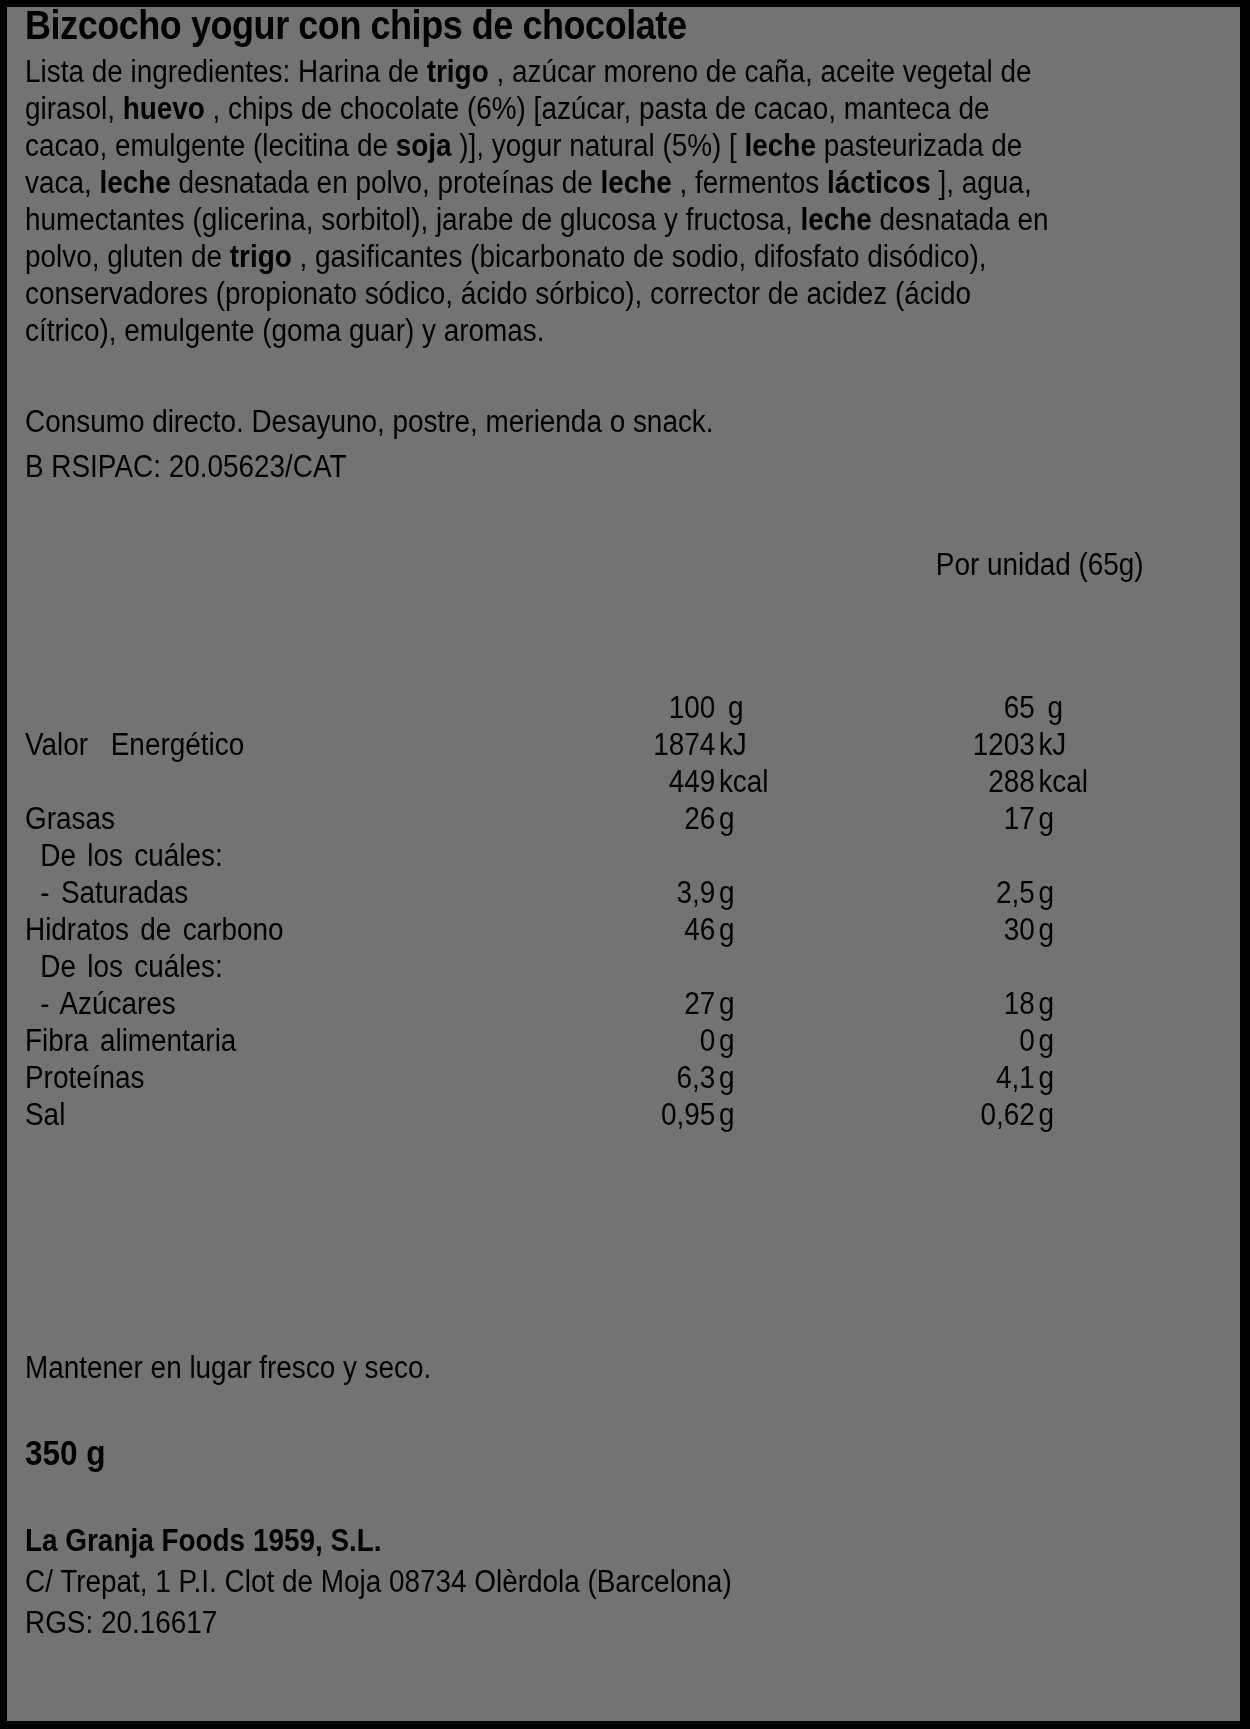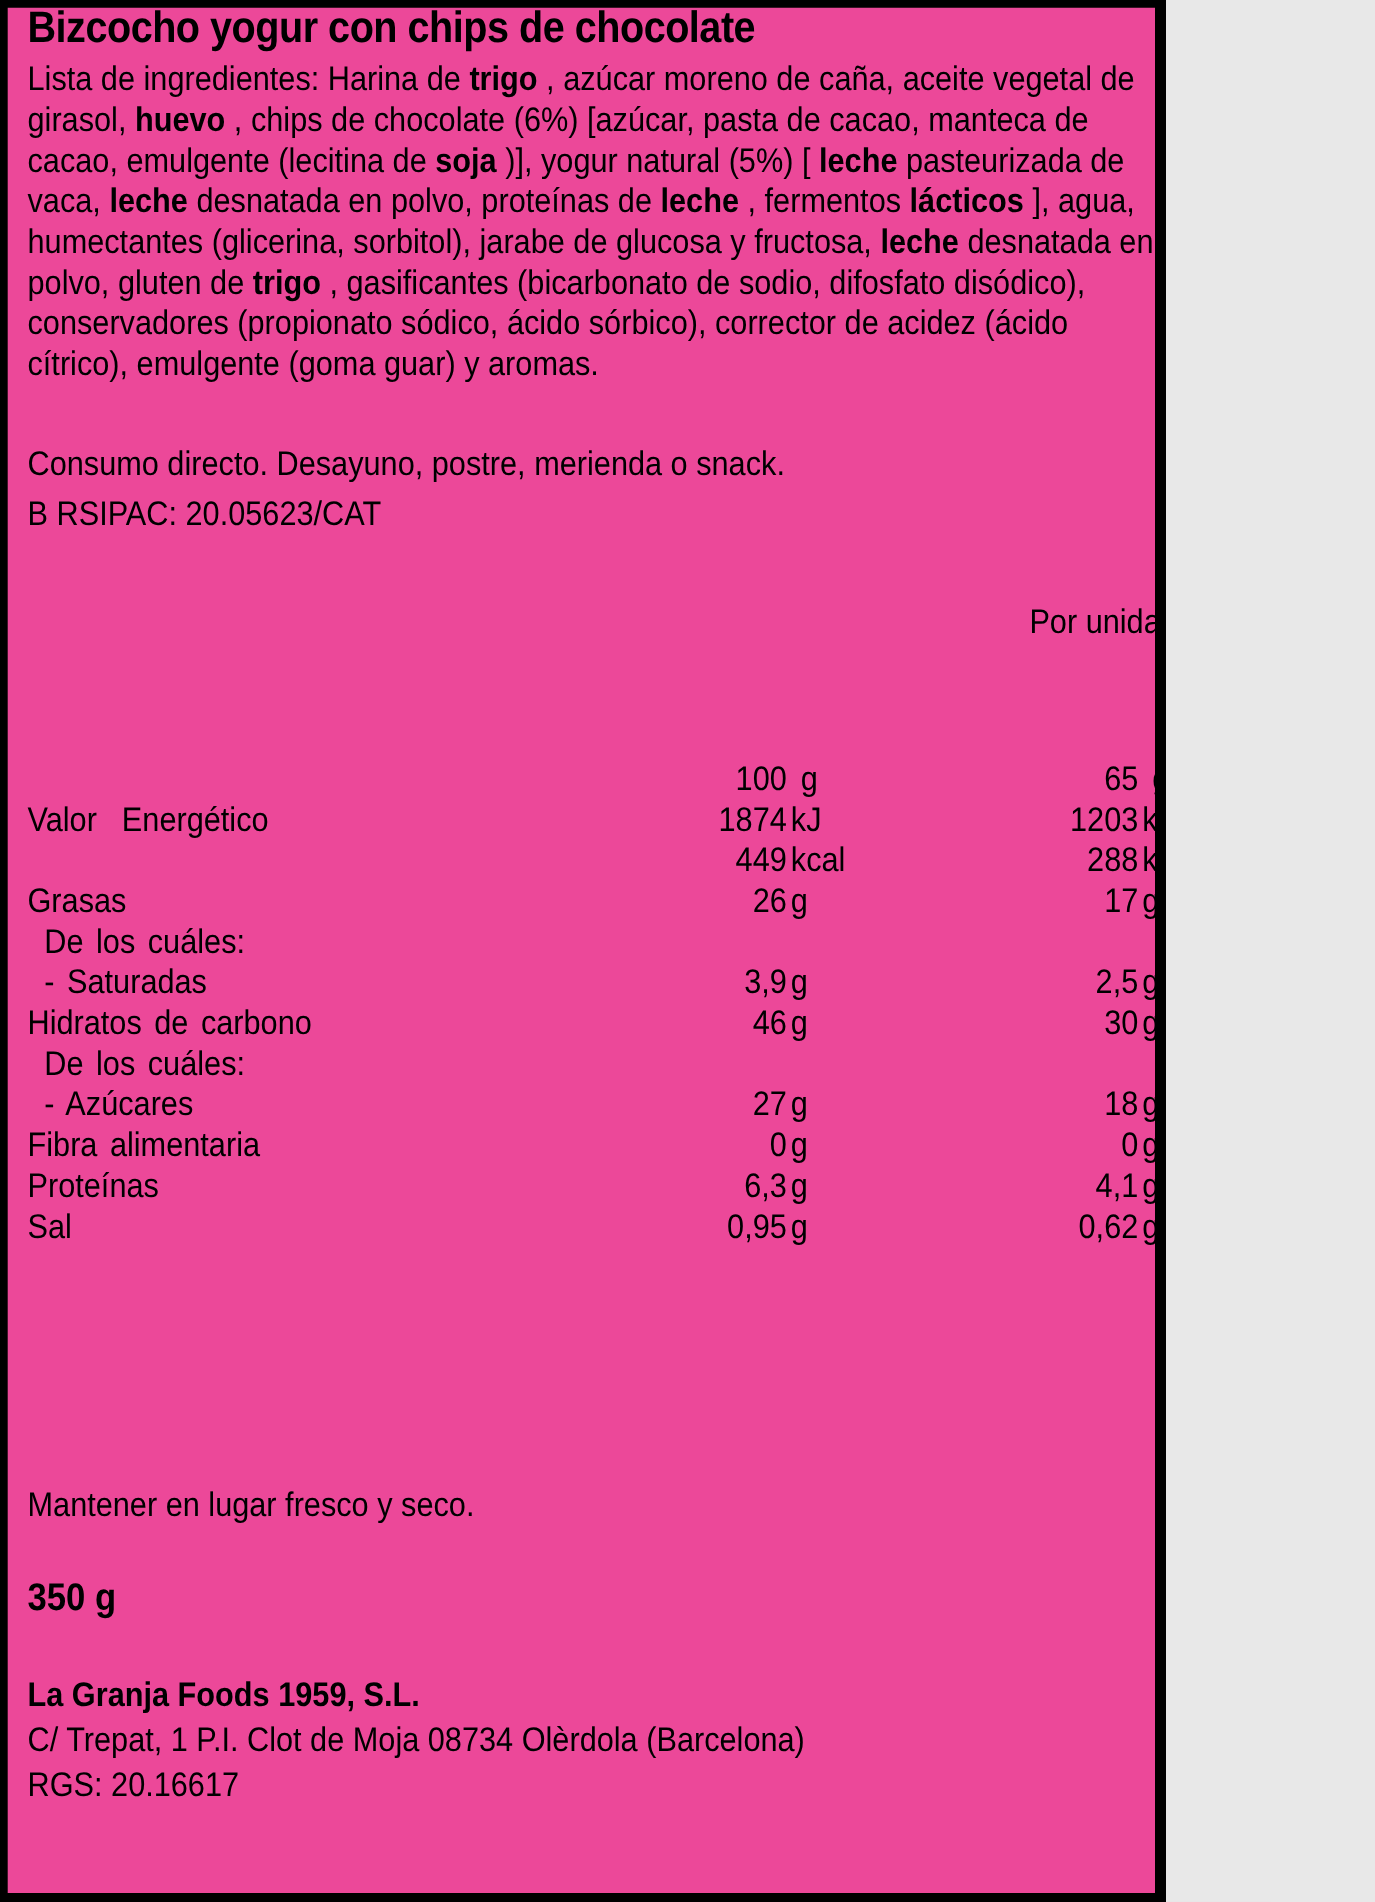--- a/index.html
+++ b/index.html
@@ -1,20 +1,20 @@
 <!DOCTYPE html>
 <html><head>
 <meta charset="utf-8">
 <style>
   html,body { margin:0; padding:0; background:#e8e8e8; }
   .page {
     position:relative;
-    width:1060px; height:1729px;
+    width:1250px; height:1729px;
     box-sizing:border-box;
-    background:#ec4899;
+    background:#737373;
     border-style:solid; border-color:#000;
     border-width:7px 10px 8px 7px;
     font-family:"Liberation Sans", sans-serif;
     color:#000;
     overflow:hidden;
   }
   
   .content {
     margin-left:18px;
     width:1336px;

